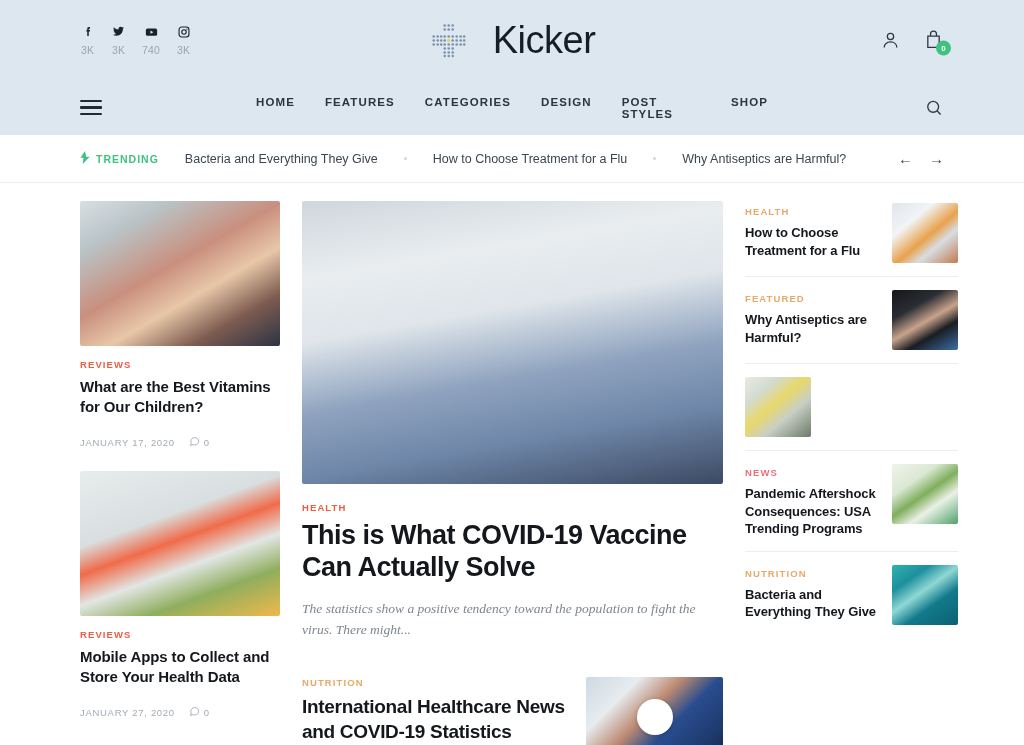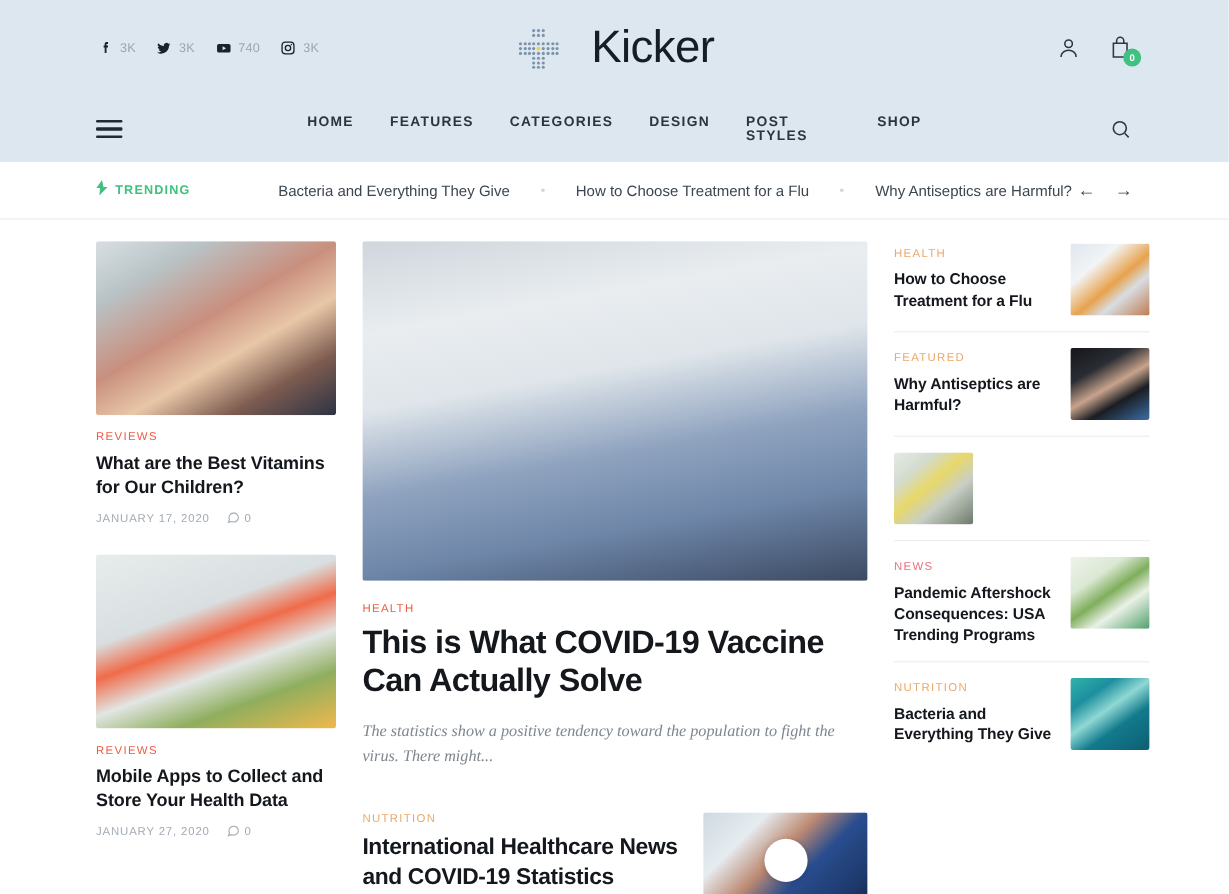--- a/index.html
+++ b/index.html
@@ -27,20 +27,21 @@
   .social {
     display: flex;
     align-items: center;
     gap: 16px;
   }
   .social-item {
     display: flex;
     align-items: center;
     gap: 5px;
     cursor: pointer;
+    flex-direction: column;
   }
   .social-item .sicon {
     width: 15px; height: 15px;
     display: flex; align-items: center; justify-content: center;
     color: #1b222b;
   }
   .social-item .scount {
     font-size: 10.5px;
     color: #9aa7b2;
     letter-spacing: .2px;
@@ -118,21 +119,20 @@
 
   
   .trending {
     height: 48px;
     display: flex;
     align-items: center;
     padding: 12px 80px;
     border-bottom: 1px solid #ececec;
     position: relative;
     background: #fff;
-    gap: 47px;
   }
   .trending-label {
     display: flex;
     align-items: center;
     gap: 6px;
     margin-right: 26px;
   }
   .trending-label .tl-text {
     font-size: 10.5px;
     font-weight: 700;
@@ -166,40 +166,40 @@
     display: flex;
     padding: 18px 80px 0 80px;
     gap: 22px;
   }
   .col-left { width: 200px; flex: none; }
   .col-mid { width: 421px; flex: none; }
   .col-right { width: 213px; flex: none; }
 
   .cat {
     font-size: 9.5px;
-    font-weight: 400;
+    font-weight: 700;
     letter-spacing: 1.1px;
     text-transform: uppercase;
     margin-bottom: 7px;
     display: block;
     cursor: pointer;
   }
   .thumb {
     width: 100%;
     display: block;
     border-radius: 2px;
     overflow: hidden;
     position: relative;
     cursor: pointer;
   }
   .meta {
     display: flex;
     align-items: center;
     gap: 14px;
-    margin-top: 9px;
+    margin-top: 19px;
   }
   .meta .date {
     font-size: 9.5px;
     letter-spacing: .7px;
     color: #a2abb3;
     text-transform: uppercase;
   }
   .meta .comments {
     display: flex;
     align-items: center;

